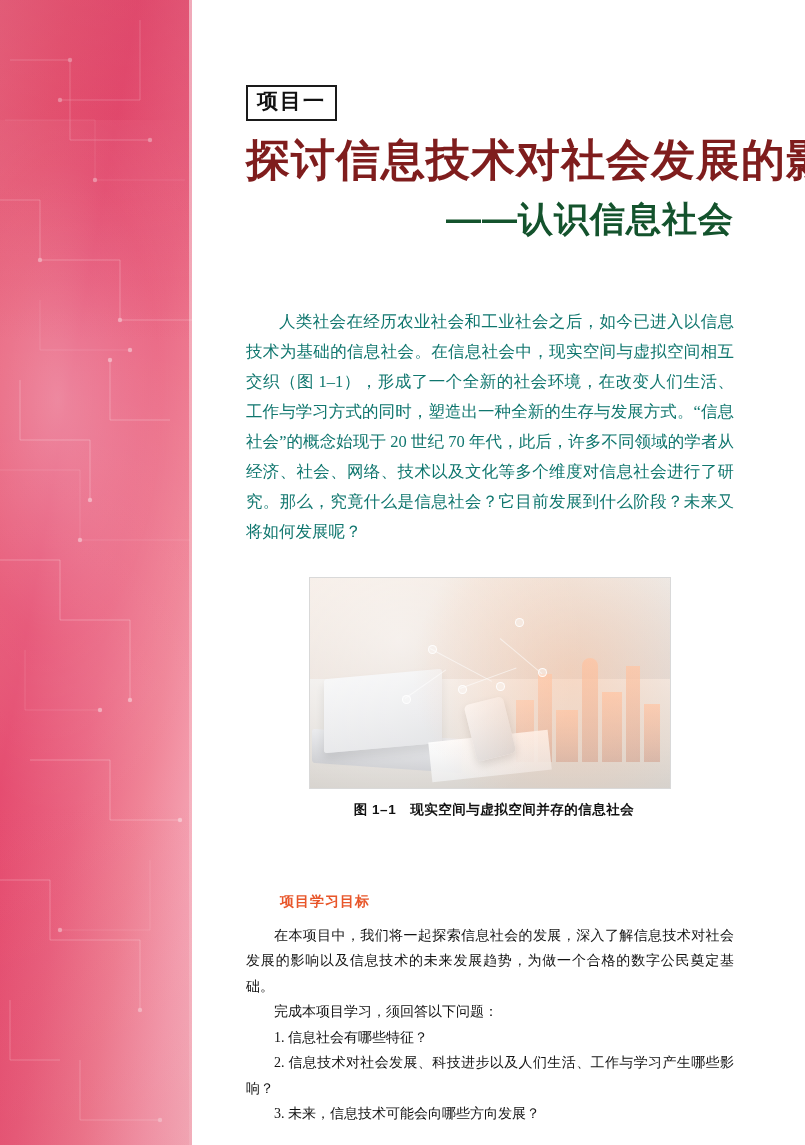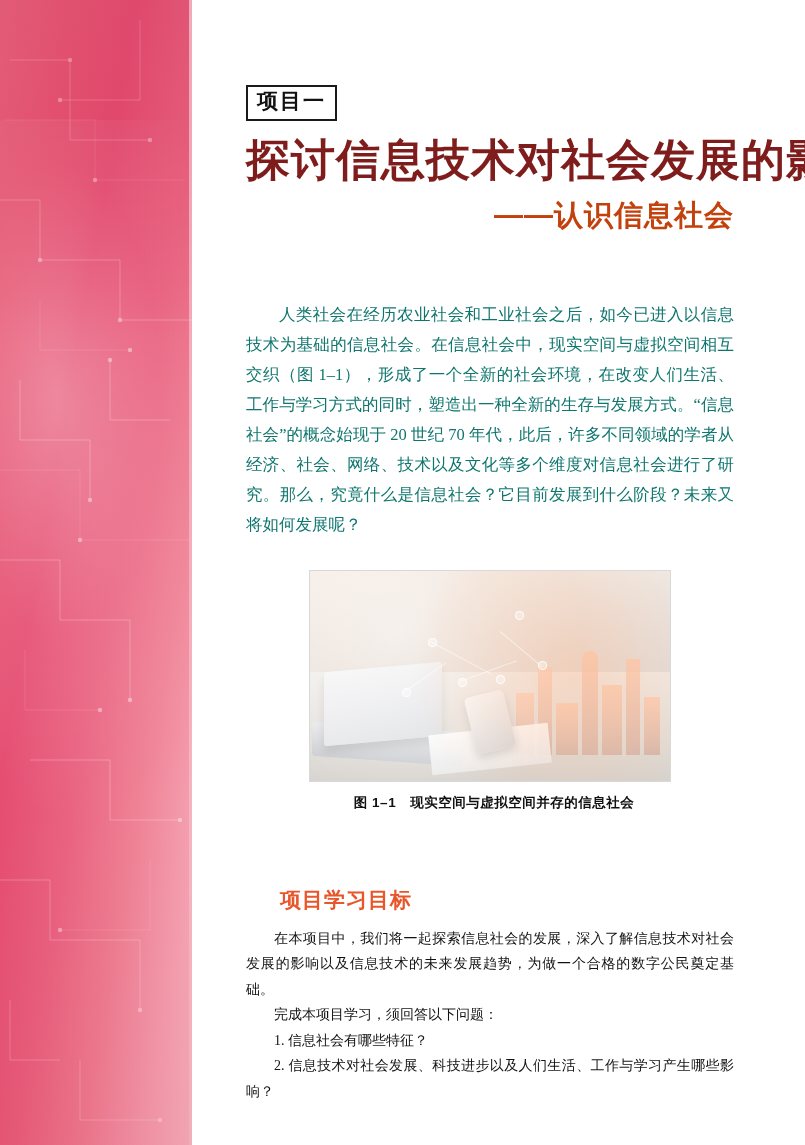--- a/index.html
+++ b/index.html
@@ -89,23 +89,23 @@
     line-height: 1.15;
     white-space: nowrap;
   }
   .subtitle-row {
     margin-top: 10px;
     text-align: right;
     width: 488px;
   }
   .subtitle {
     font-family: "Liberation Sans", sans-serif;
-    font-size: 29px;
-    font-weight: bold;
-    color: #c2410c;
+    font-size: 35px;
+    font-weight: bold;
+    color: #14532d;
     letter-spacing: 1px;
     white-space: nowrap;
   }
 
   
   .body-text {
     margin-top: 64px;
     font-size: 16.5px;
     line-height: 1.82;
     color: #0f766e;
@@ -217,21 +217,21 @@
     letter-spacing: 0.5px;
   }
   .figure-caption .cap-num { margin-right: 14px; padding-left: 8px; }
 
   
   .section-heading {
     margin-top: 74px;
     margin-left: 34px;
     font-family: "Liberation Sans", sans-serif;
     font-weight: bold;
-    font-size: 21px;
+    font-size: 14px;
     color: #e8562a;
     letter-spacing: 1px;
   }
   .section-body {
     margin-top: 12px;
     font-size: 14px;
     line-height: 1.82;
     color: #121212;
     text-align: justify;
     text-justify: inter-ideograph;
@@ -349,17 +349,18 @@
     </div>
 
     <div class="section-heading">项目学习目标</div>
 
     <div class="section-body">
       <p>在本项目中，我们将一起探索信息社会的发展，深入了解信息技术对社会发展的影响以及信息技术的未来发展趋势，为做一个合格的数字公民奠定基础。</p>
       <p>完成本项目学习，须回答以下问题：</p>
       <div class="q-list">
         <p>1. 信息社会有哪些特征？</p>
         <p>2. 信息技术对社会发展、科技进步以及人们生活、工作与学习产生哪些影响？</p>
+        <p>3. 未来，信息技术可能会向哪些方向发展？</p>
       </div>
     </div>
 
   </div>
 </div>
 
 </body></html>

